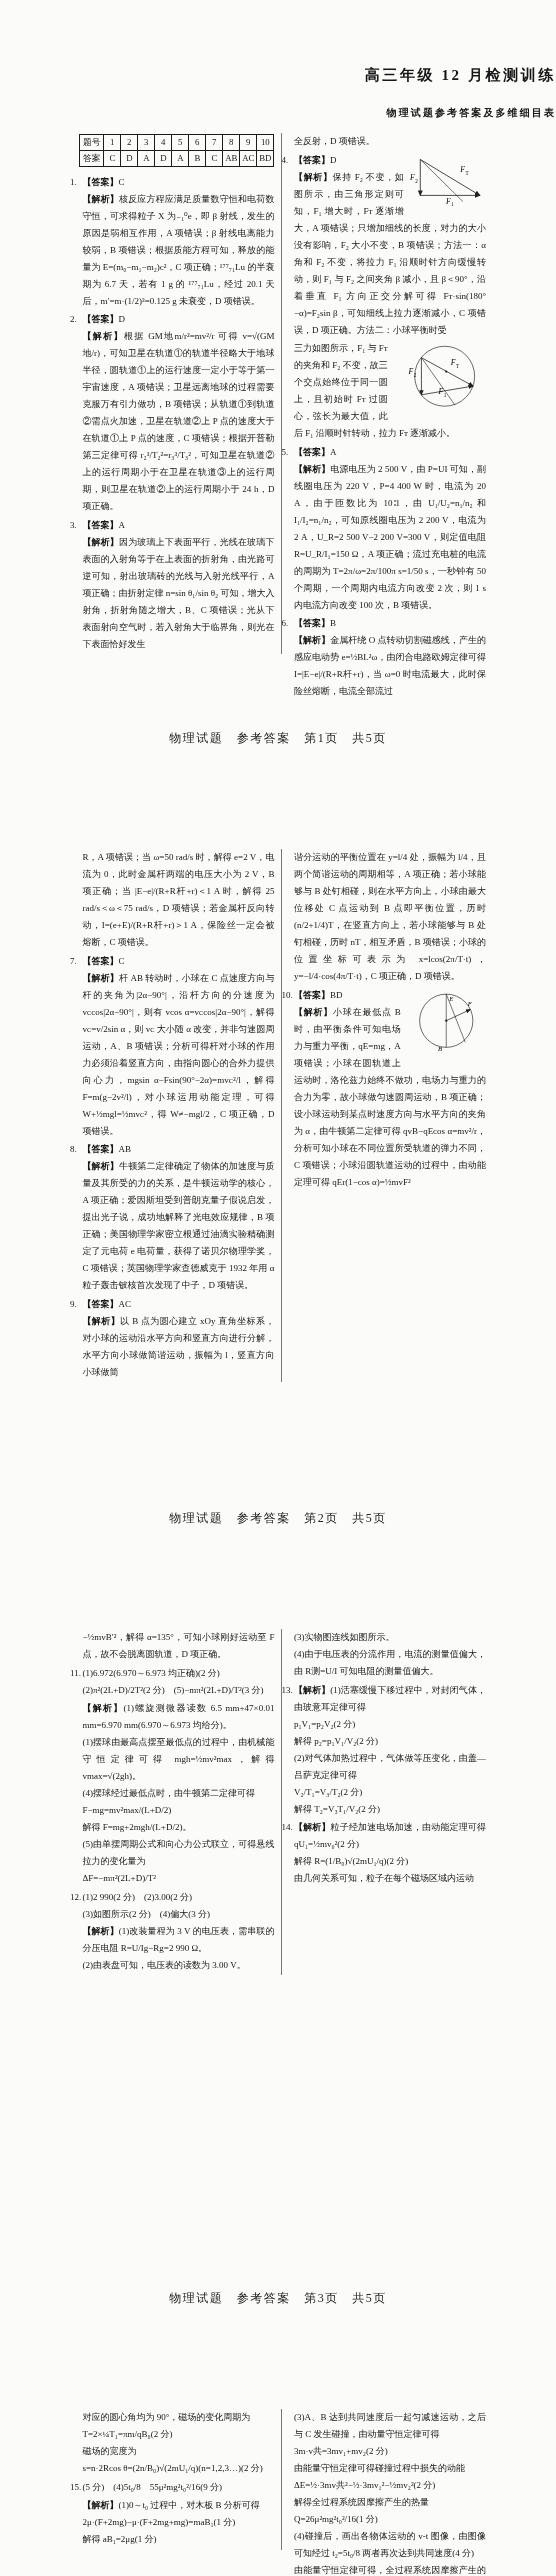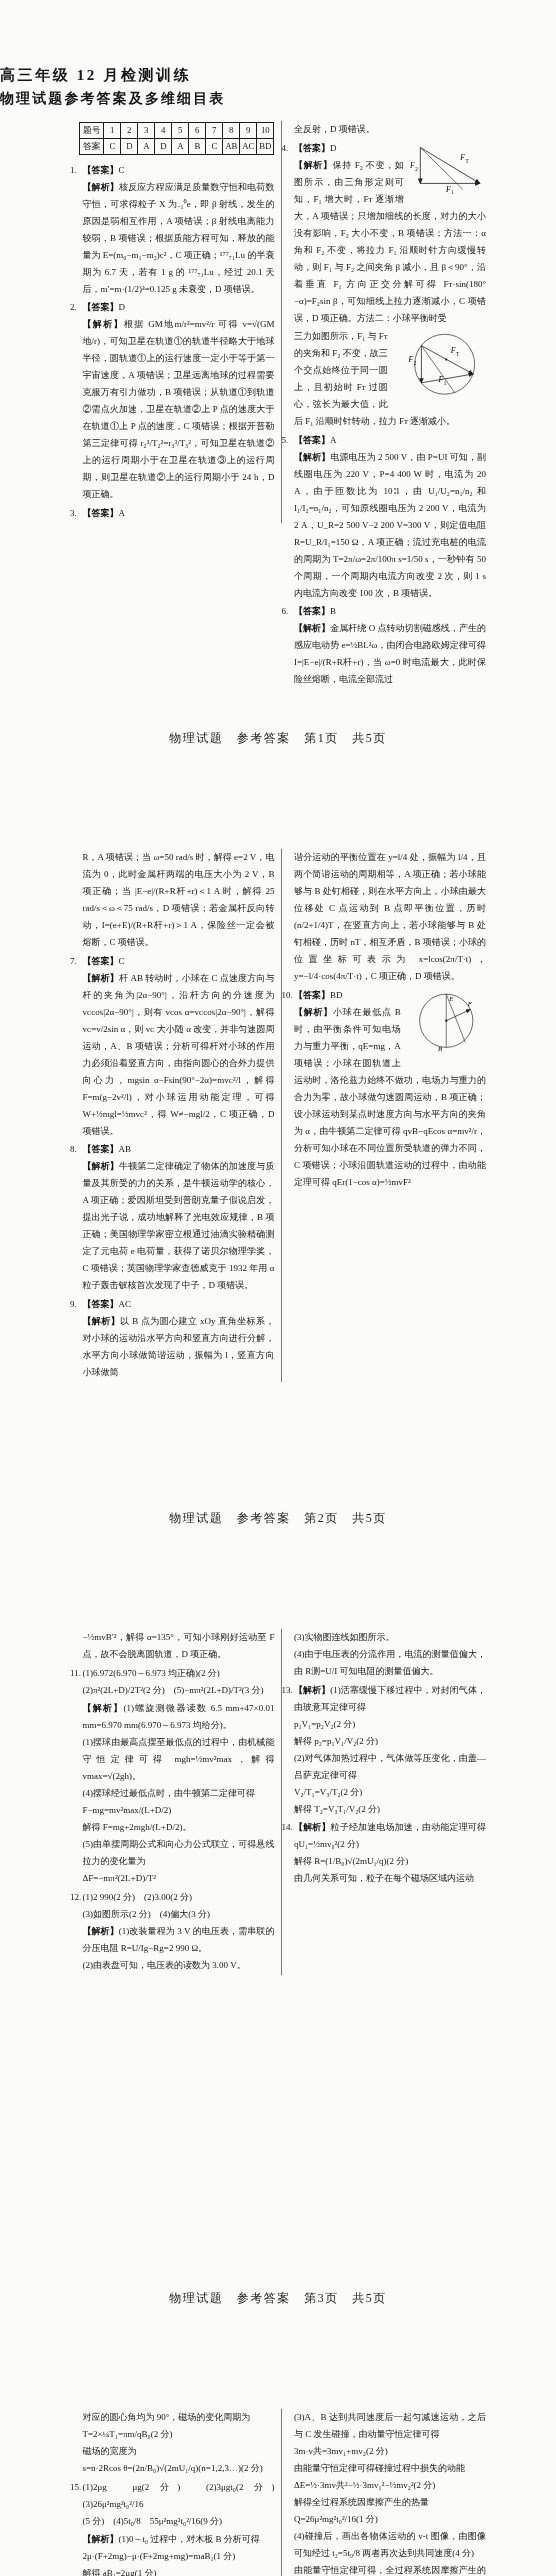--- a/index.html
+++ b/index.html
@@ -1,21 +1,21 @@
 <!DOCTYPE html>
 <html style="font-size:8.2px"><head>
 <meta charset="utf-8">
 <style>
   html,body{margin:0;padding:0;background:#e8e8e6;}
   .doc{width:556px;height:3900px;background:#fbfbf9;position:relative;
        font-family:"Liberation Serif","DejaVu Serif",serif;color:#161616;}
   .page{position:relative;width:556px;height:780px;overflow:hidden;}
-  .t1{padding-top:66px;text-align:left;font-size:15px;font-weight:bold;letter-spacing:2.6px;}
-  .t2{margin-top:5px;text-align:left;font-size:14px;font-weight:bold;letter-spacing:2.1px;}
-  .cols{display:flex;justify-content:center;align-items:flex-start;overflow:hidden;font-family:Liberation Serif, serif;}
+  .t1{padding-top:66px;text-align:right;font-size:15px;font-weight:bold;letter-spacing:2.6px;}
+  .t2{margin-top:21px;text-align:right;font-size:10px;font-weight:bold;letter-spacing:2.1px;}
+  .cols{display:flex;justify-content:center;align-items:flex-start;overflow:hidden;}
   #p1 .cols{margin-top:13.4px;height:585px;}
   #p2 .cols,#p3 .cols,#p4 .cols{margin-top:69px;height:652px;}
   .col{width:192px;padding-left:12.4px;font-size:9px;line-height:17px;text-align:justify;}
   .colL{border-right:0.5px solid #777;padding-right:6.2px;}
   .blk{position:relative;margin:0 0 1.5px 0;}
   .bn{position:absolute;left:-12.4px;top:0;width:12.4px;font-size:9px;}
   .al{text-align:left;}
   .blk p{margin:0;}
   .blk b{font-weight:bold;}
   .fig{float:right;margin:2.1px 0 2.1px 5.2px;}
@@ -73,20 +73,21 @@
             <p><b>【解析】</b>核反应方程应满足质量数守恒和电荷数守恒，可求得粒子 X 为₋₁⁰e，即 β 射线，发生的原因是弱相互作用，A 项错误；β 射线电离能力较弱，B 项错误；根据质能方程可知，释放的能量为 E=(m₀−m₁−m₂)c²，C 项正确；¹⁷⁷₇₁Lu 的半衰期为 6.7 天，若有 1 g 的 ¹⁷⁷₇₁Lu，经过 20.1 天后，m′=m·(1/2)³=0.125 g 未衰变，D 项错误。</p>
           </div>
           <div class="blk">
             <span class="bn">2.</span>
             <div class="al"><b>【答案】</b>D</div>
             <p><b>【解析】</b>根据 GM地m/r²=mv²/r 可得 v=√(GM地/r)，可知卫星在轨道①的轨道半径略大于地球半径，圆轨道①上的运行速度一定小于等于第一宇宙速度，A 项错误；卫星远离地球的过程需要克服万有引力做功，B 项错误；从轨道①到轨道②需点火加速，卫星在轨道②上 P 点的速度大于在轨道①上 P 点的速度，C 项错误；根据开普勒第三定律可得 r₂³/T₂²=r₃³/T₃²，可知卫星在轨道②上的运行周期小于在卫星在轨道③上的运行周期，则卫星在轨道②上的运行周期小于 24 h，D 项正确。</p>
           </div>
           <div class="blk">
             <span class="bn">3.</span>
             <div class="al"><b>【答案】</b>A</div>
+            <p><b>【解析】</b>因为玻璃上下表面平行，光线在玻璃下表面的入射角等于在上表面的折射角，由光路可逆可知，射出玻璃砖的光线与入射光线平行，A 项正确；由折射定律 n=sin θ₁/sin θ₂ 可知，增大入射角，折射角随之增大，B、C 项错误；光从下表面射向空气时，若入射角大于临界角，则光在下表面恰好发生</p>
           </div>
         </div>
         <div class="col colR">
           <div class="blk">
             <p>全反射，D 项错误。</p>
           </div>
           <div class="blk">
             <span class="bn">4.</span>
             <span class="fig"><svg width="77" height="52" viewBox="0 0 150 100" style="font-size:17.5px">
                 <defs>
@@ -253,21 +254,20 @@
     <div class="cols">
         <div class="col colL">
           <div class="blk">
             <p>对应的圆心角均为 90°，磁场的变化周期为</p>
             <p>T=2×¼T₁=πm/qB₀(2 分)</p>
             <p>磁场的宽度为</p>
             <p>s=n·2Rcos θ=(2n/B₀)√(2mU₁/q)(n=1,2,3…)(2 分)</p>
           </div>
           <div class="blk">
             <span class="bn">15.</span>
-            <p>(1)2μg　μg(2 分)　(2)3μgt₀(2 分)　(3)26μ²mg²t₀²/16</p>
             <p>(5 分)　(4)5t₀/8　55μ²mg²t₀²/16(9 分)</p>
           </div>
           <div class="blk">
             <p><b>【解析】</b>(1)0～t₀ 过程中，对木板 B 分析可得</p>
             <p>2μ·(F+2mg)−μ·(F+2mg+mg)=maB₁(1 分)</p>
             <p>解得 aB₁=2μg(1 分)</p>
           </div>
         </div>
         <div class="col colR">
           <div class="blk">

